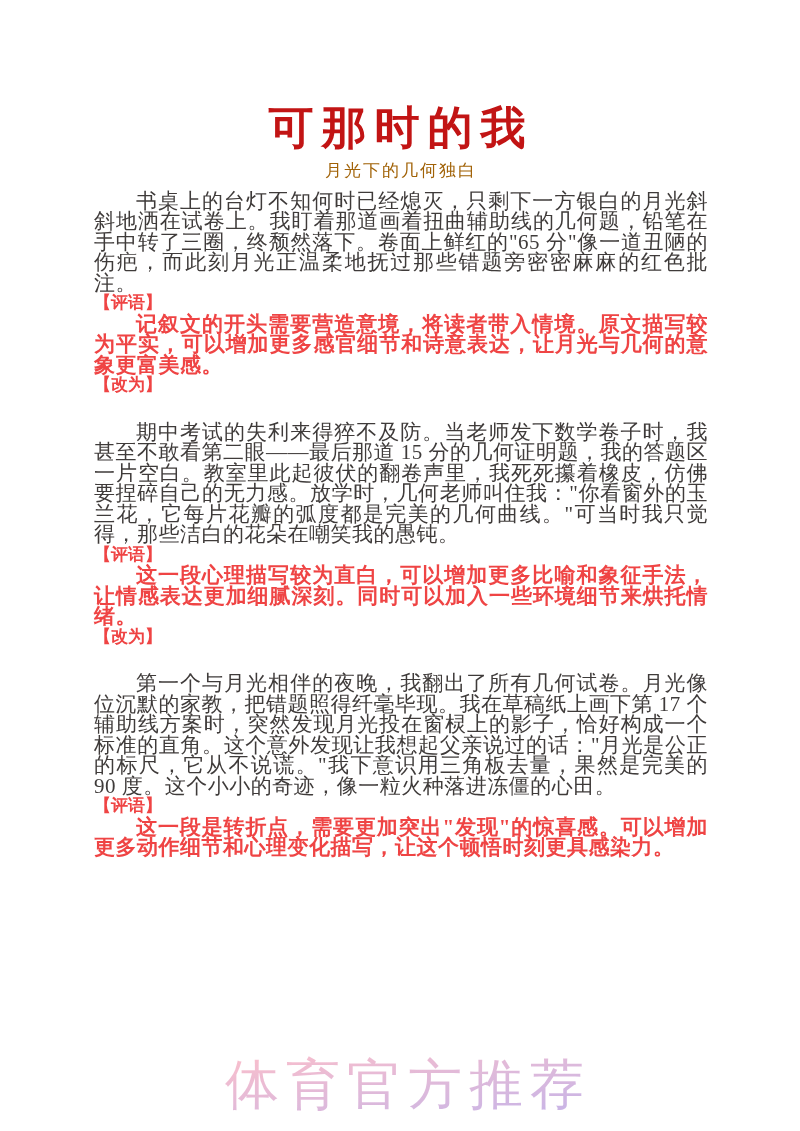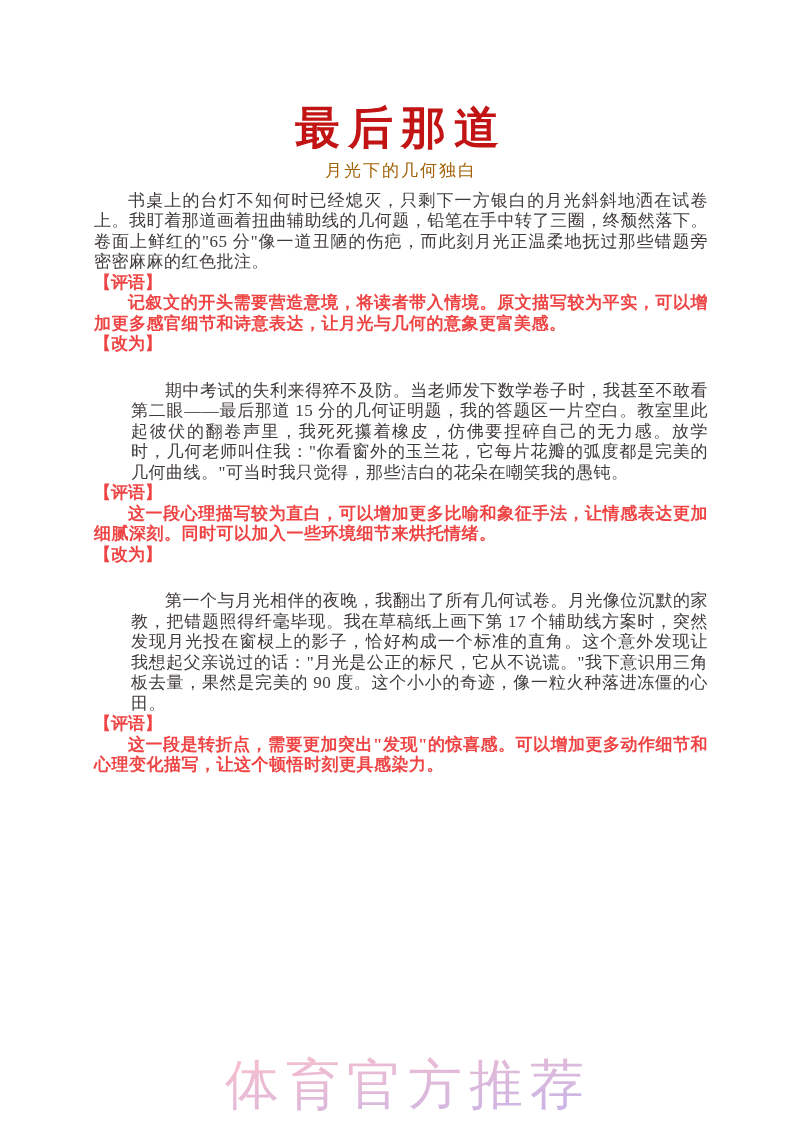--- a/index.html
+++ b/index.html
@@ -32,36 +32,35 @@
     margin: 10px 0 0 0;
     text-align: center;
     color: #a16207;
     font-size: 17px;
     line-height: 20.5px;
     font-weight: 400;
     letter-spacing: 2px;
   }
   .para {
     margin: 0;
-    font-size: 17px;
+    font-size: 21px;
     line-height: 20.5px;
     text-align: justify;
     text-indent: 2em;
     letter-spacing: 0.5px;
   }
   .orig {
     color: #3f3b3a;
     font-weight: 400;
   }
   .orig.first {
     margin-top: 9px;
   }
   .orig.gap {
     margin-top: 26px;
-    margin-left: 37px;
   }
   .annot {
     color: #ef4444;
     font-weight: 700;
   }
   .marker {
     margin: 0;
     font-size: 17px;
     line-height: 20.5px;
     color: #ef4444;
@@ -84,21 +83,21 @@
     color: transparent;
     opacity: 0.85;
     pointer-events: none;
   }
 </style>
 </head>
 <body>
 
 <div class="page">
 
-  <h1 class="doc-title">最后那道</h1>
+  <h1 class="doc-title">可那时的我</h1>
 
   <h2 class="essay-title">月光下的几何独白</h2>
 
   <p class="para orig first">书桌上的台灯不知何时已经熄灭，只剩下一方银白的月光斜斜地洒在试卷上。我盯着那道画着扭曲辅助线的几何题，铅笔在手中转了三圈，终颓然落下。卷面上鲜红的"65 分"像一道丑陋的伤疤，而此刻月光正温柔地抚过那些错题旁密密麻麻的红色批注。</p>
 
   <p class="marker">【评语】</p>
   <p class="para annot">记叙文的开头需要营造意境，将读者带入情境。原文描写较为平实，可以增加更多感官细节和诗意表达，让月光与几何的意象更富美感。</p>
 
   <p class="marker">【改为】</p>
 

